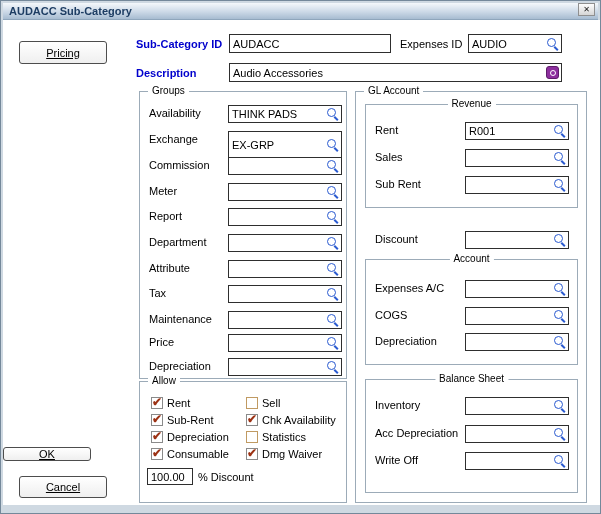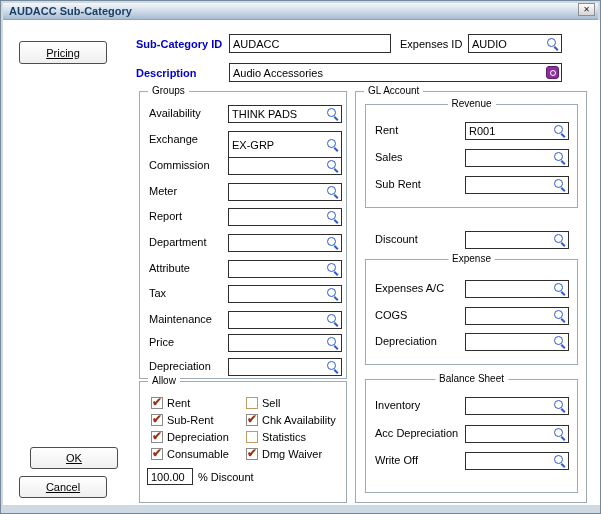--- a/index.html
+++ b/index.html
@@ -14,21 +14,21 @@
   .title { font-size:11px; font-weight:bold; color:#1d3d63; white-space:nowrap; }
   .close-btn { position:absolute; right:5px; top:2px; width:17px; height:13px;
                background:linear-gradient(#fdfdfd,#d6d6d6); border:1px solid #8f8f8f;
                font-size:8px; line-height:11px; text-align:center; cursor:pointer; color:#222; }
   .content { position:absolute; left:2px; top:19px; width:597px; height:485px; background:#ffffff; }
 
   .btn { position:absolute; background:linear-gradient(#ffffff,#efefef); border:1px solid #4d4d4d;
          border-radius:3px; font-family:inherit; font-size:11px; color:#000;
          text-decoration:underline; cursor:pointer; }
   .btn-pricing { left:18px; top:40px;  width:88px; height:23px;text-align:center; }
-  .btn-ok      { left:29px; top:446px; width:88px; height:22px; }
+  .btn-ok      { left:2px; top:446px; width:88px; height:14px; }
   .btn-cancel  { left:18px; top:475px; width:88px; height:22px; }
 
   .lbl { position:absolute; font-size:11px; color:#000; white-space:nowrap; line-height:13px; }
   .blue { color:#0000cc; font-weight:bold; }
 
   .field { position:absolute; }
   .field input { width:100%; height:100%; border:1px solid #2e2e2e; background:#fff;
                  font-family:inherit; font-size:11px; color:#000; padding:0 16px 0 3px; }
   .field.plain input { padding:0 3px; }
 
@@ -215,21 +215,21 @@
     <span class="mag"></span>
   </div>
 
   <span class="lbl" style="left:374px;top:232px">Discount</span>
   <div class="field" style="left:464px;top:230px;width:104px;height:18px">
     <input value="" style="">
     <span class="mag"></span>
   </div>
 
   <div class="box" style="left:364px;top:258px;width:213px;height:106px">
-    <span class="legend center">Expense</span>
+    <span class="legend center">Account</span>
   </div>
 
   <span class="lbl" style="left:374px;top:281px">Expenses A/C</span>
   <div class="field" style="left:464px;top:279px;width:104px;height:18px">
     <input value="" style="">
     <span class="mag"></span>
   </div>
 
   <span class="lbl" style="left:374px;top:308px">COGS</span>
   <div class="field" style="left:464px;top:306px;width:104px;height:18px">

